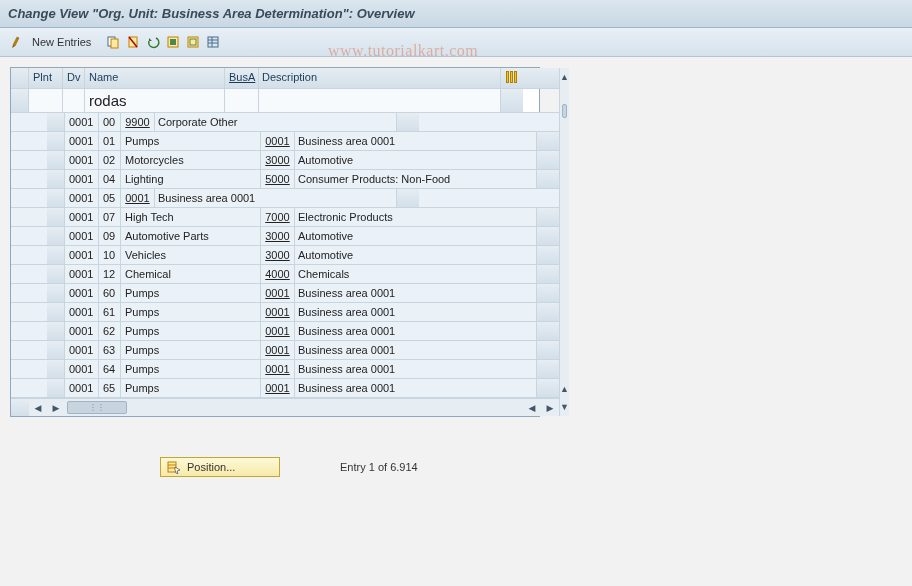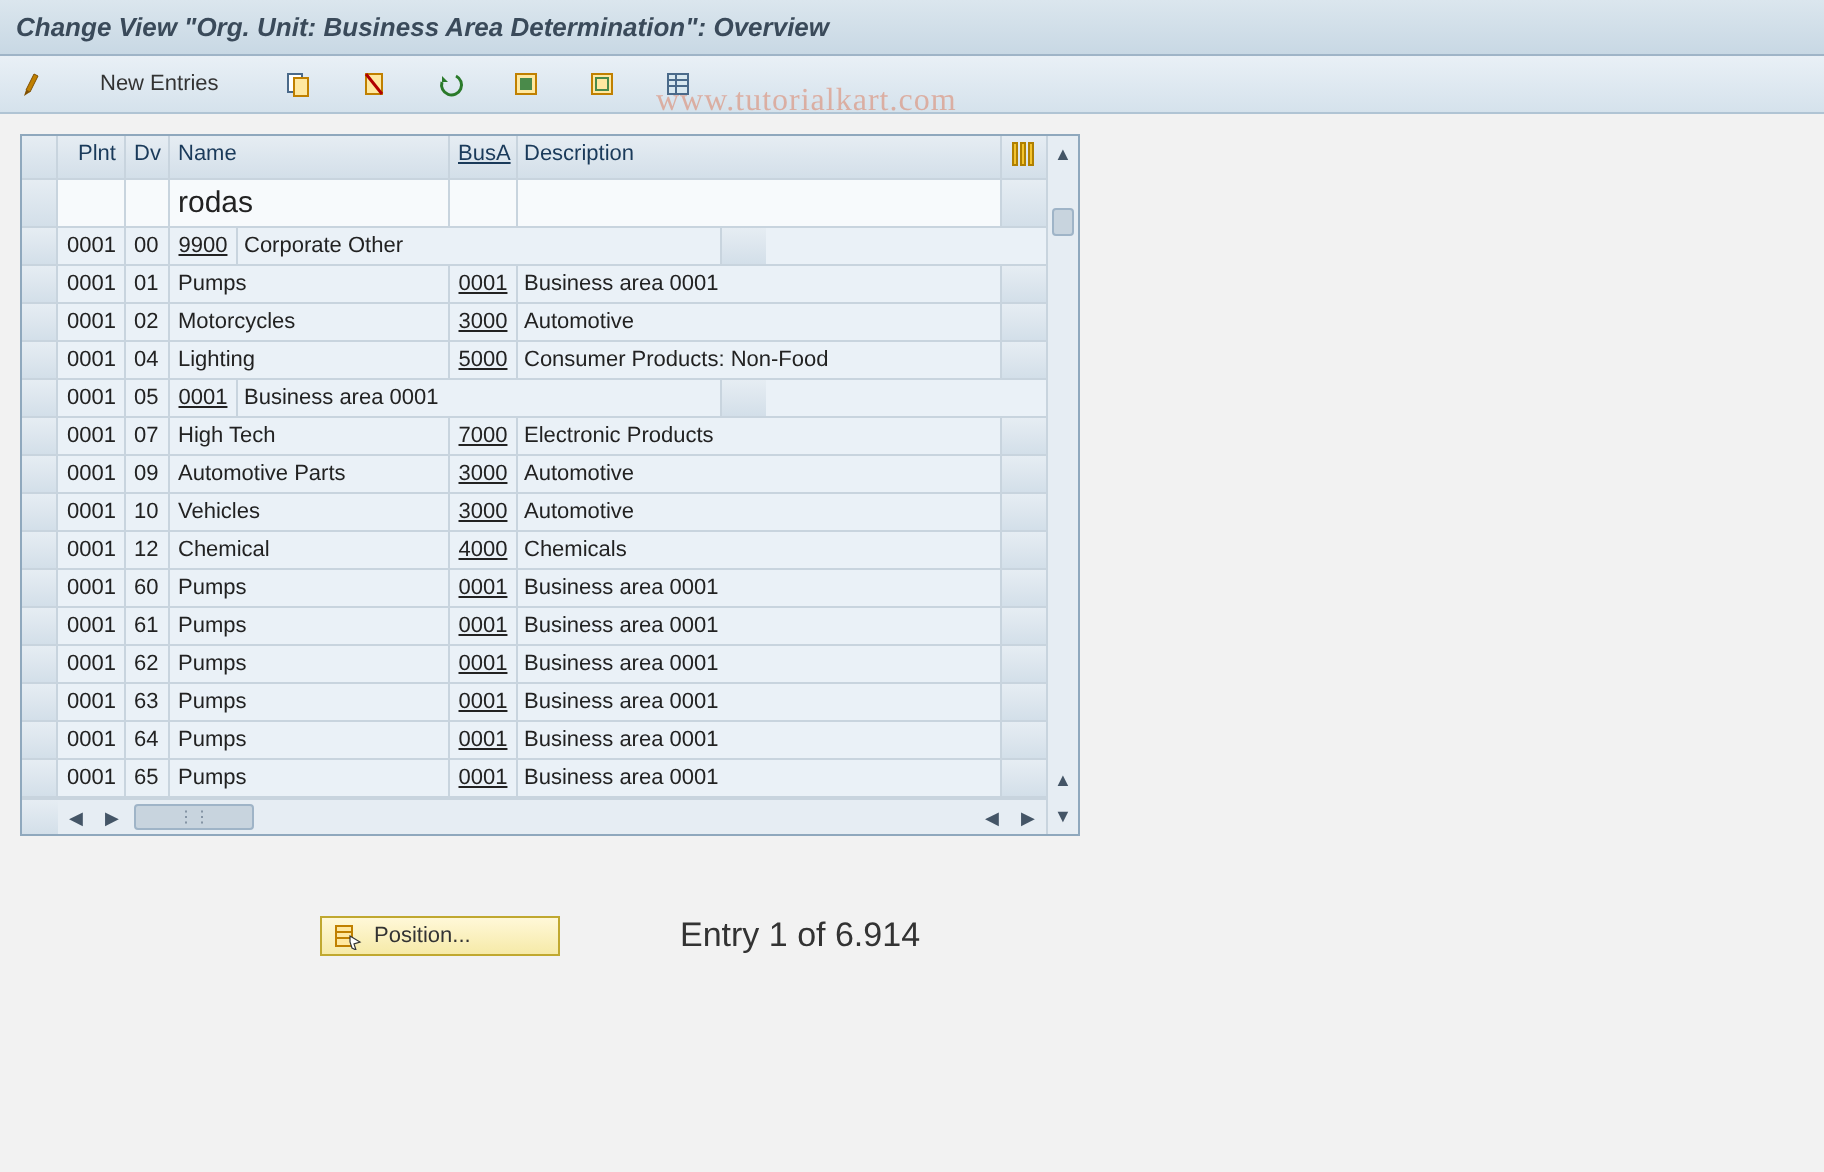--- a/index.html
+++ b/index.html
@@ -21,21 +21,21 @@
     font-style: italic;
     font-weight: bold;
     color: #3a4a5a;
   }
   .toolbar {
     background: linear-gradient(#e9f0f6, #d5e2ec);
     border-bottom: 1px solid #b0c4d4;
     padding: 4px 8px;
     display: flex;
     align-items: center;
-    gap: 18px;
+    gap: 0;
     position: relative;
   }
   .tool-btn {
     width: 20px;
     height: 20px;
     display: inline-flex;
     align-items: center;
     justify-content: center;
     border: 1px solid transparent;
     border-radius: 2px;
@@ -81,24 +81,24 @@
     font-size: 11px;
     white-space: nowrap;
     overflow: hidden;
   }
   .grid-header {
     background: linear-gradient(#e6edf3, #d3dfe9);
     color: #1a3a5a;
   }
   .grid-header .cell { font-weight: normal; }
   .grid-body { max-height: 352px; overflow: hidden; }
-  .grid-row { background: #eaf1f7; }
+  .grid-row { background: #eaf1f7; padding-left: 36px; }
   .grid-row .cell { color: #222; }
   .cell.sel { width: 18px; background: linear-gradient(#e6edf3,#d3dfe9); }
-  .cell.c-plnt { width: 34px; text-align: right; }
+  .cell.c-plnt { width: 34px; text-align: left; }
   .cell.c-dv { width: 22px; text-align: left; }
   .cell.c-name { width: 140px; }
   .cell.c-busa { width: 34px; text-align: center; text-decoration: underline; }
   .cell.c-desc { width: 242px; padding-left: 3px; }
   .cell.c-cfg { width: 22px; border-right: none; background: linear-gradient(#e6edf3,#d3dfe9); text-align:center; }
   .vscroll {
     width: 18px;
     background: #e6edf3;
     border-left: 1px solid #c8d4de;
     display: flex;
@@ -137,21 +137,21 @@
     padding: 2px 24px 2px 6px;
     font-size: 11px;
     color: #333;
     cursor: pointer;
     display: inline-flex;
     align-items: center;
     gap: 6px;
     min-width: 120px;
     height: 20px;
   }
-  .entry-text { font-size: 17px; color: #333; }
+  .entry-text { font-size: 11px; color: #333; }
   .cfg-icon { width:12px; height:12px; display:inline-block; }
   .cfg-icon span { display:block; width:3px; height:12px; background:#f4c430; border:1px solid #b08000; float:left; margin-right:1px;}
   .pad-desc { padding-left: 6px; }
 </style>
 </head>
 <body>
 
 <div class="title-bar">
   <h1>Change View "Org. Unit: Business Area Determination": Overview</h1>
 </div>

